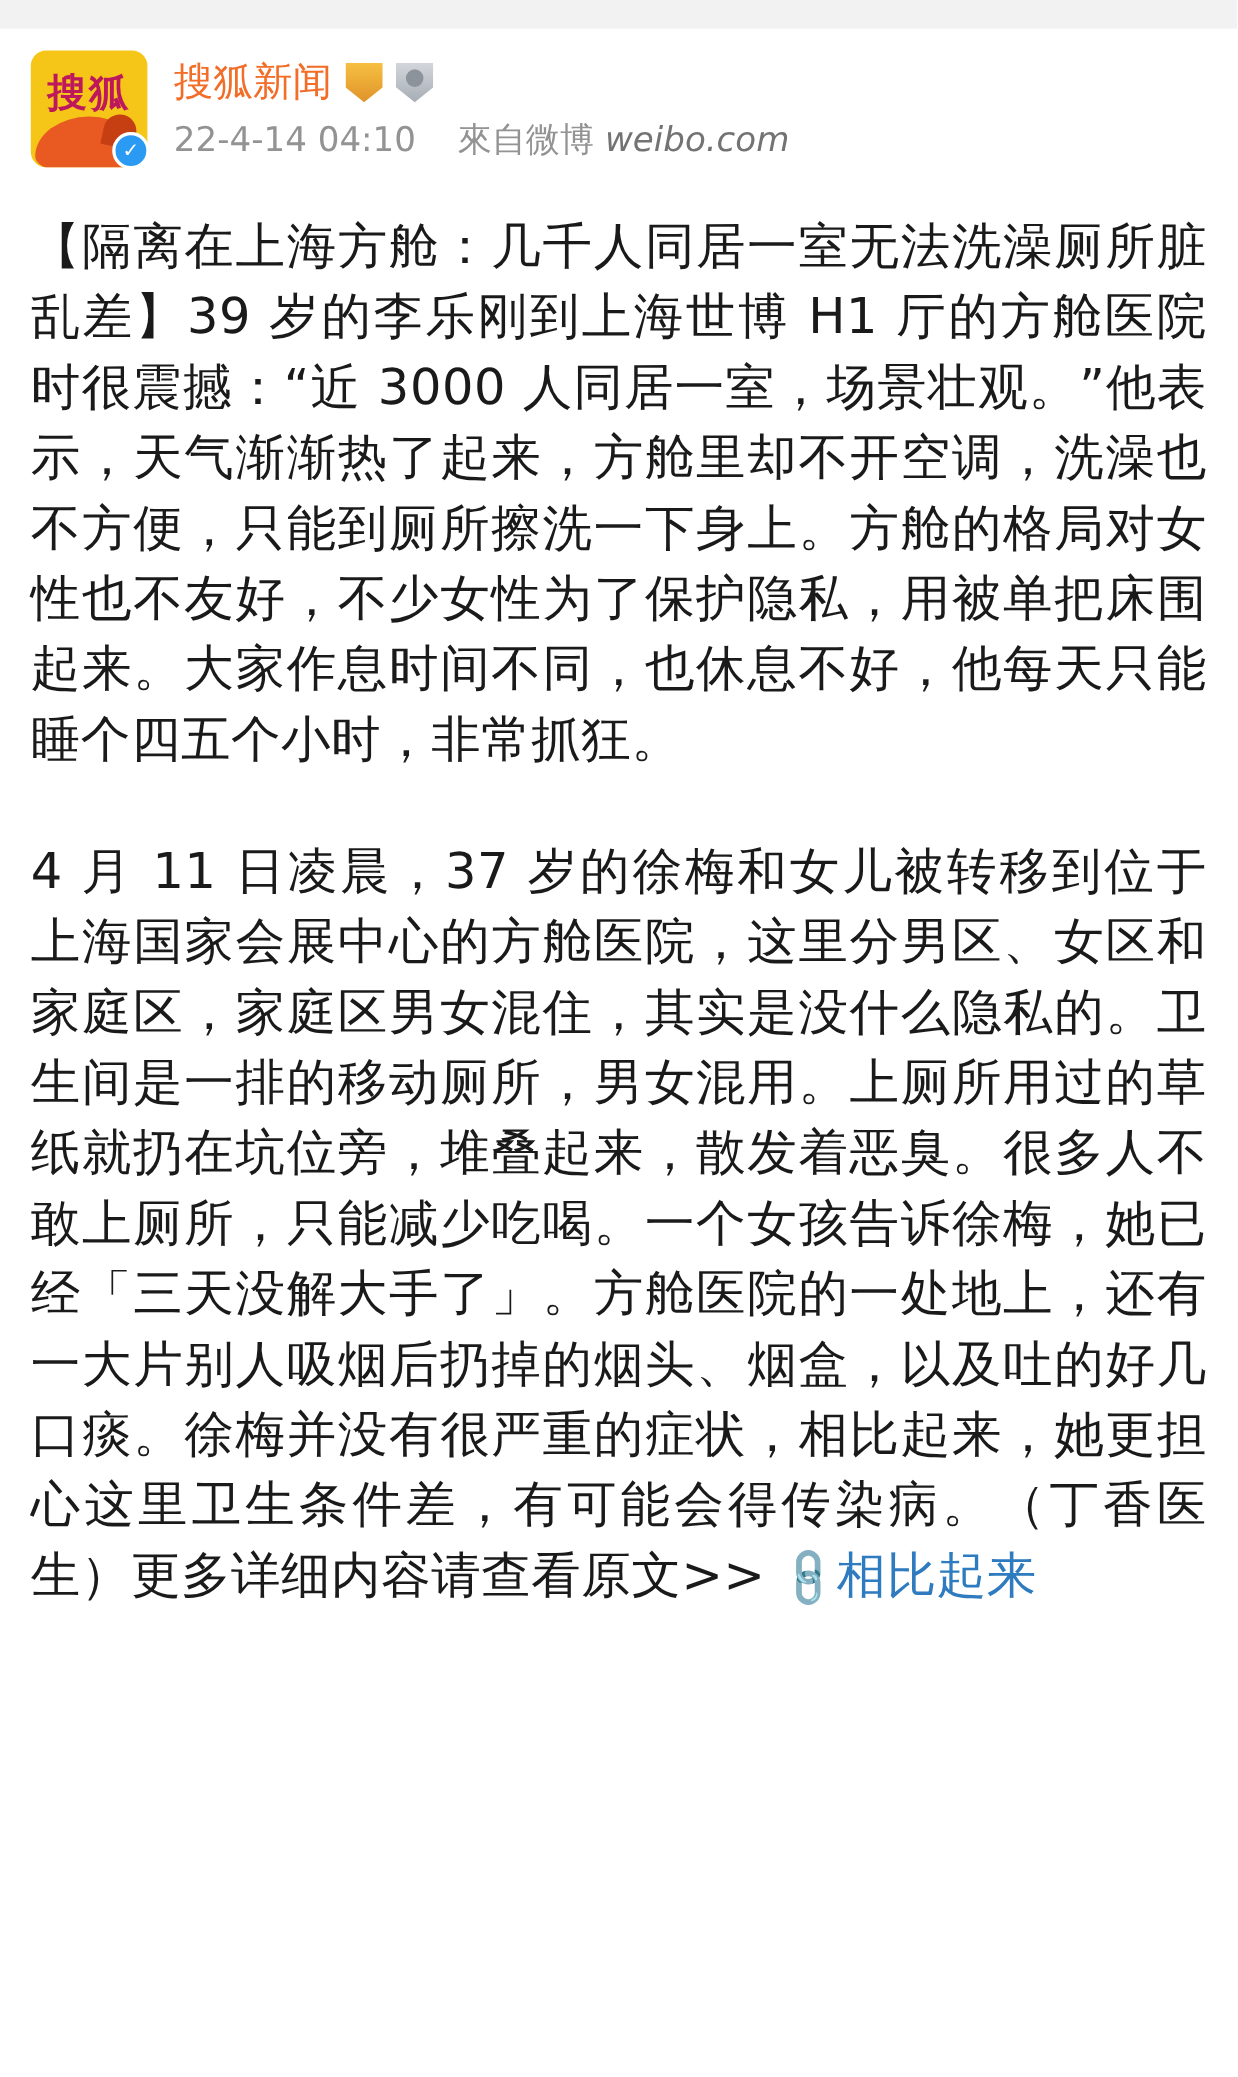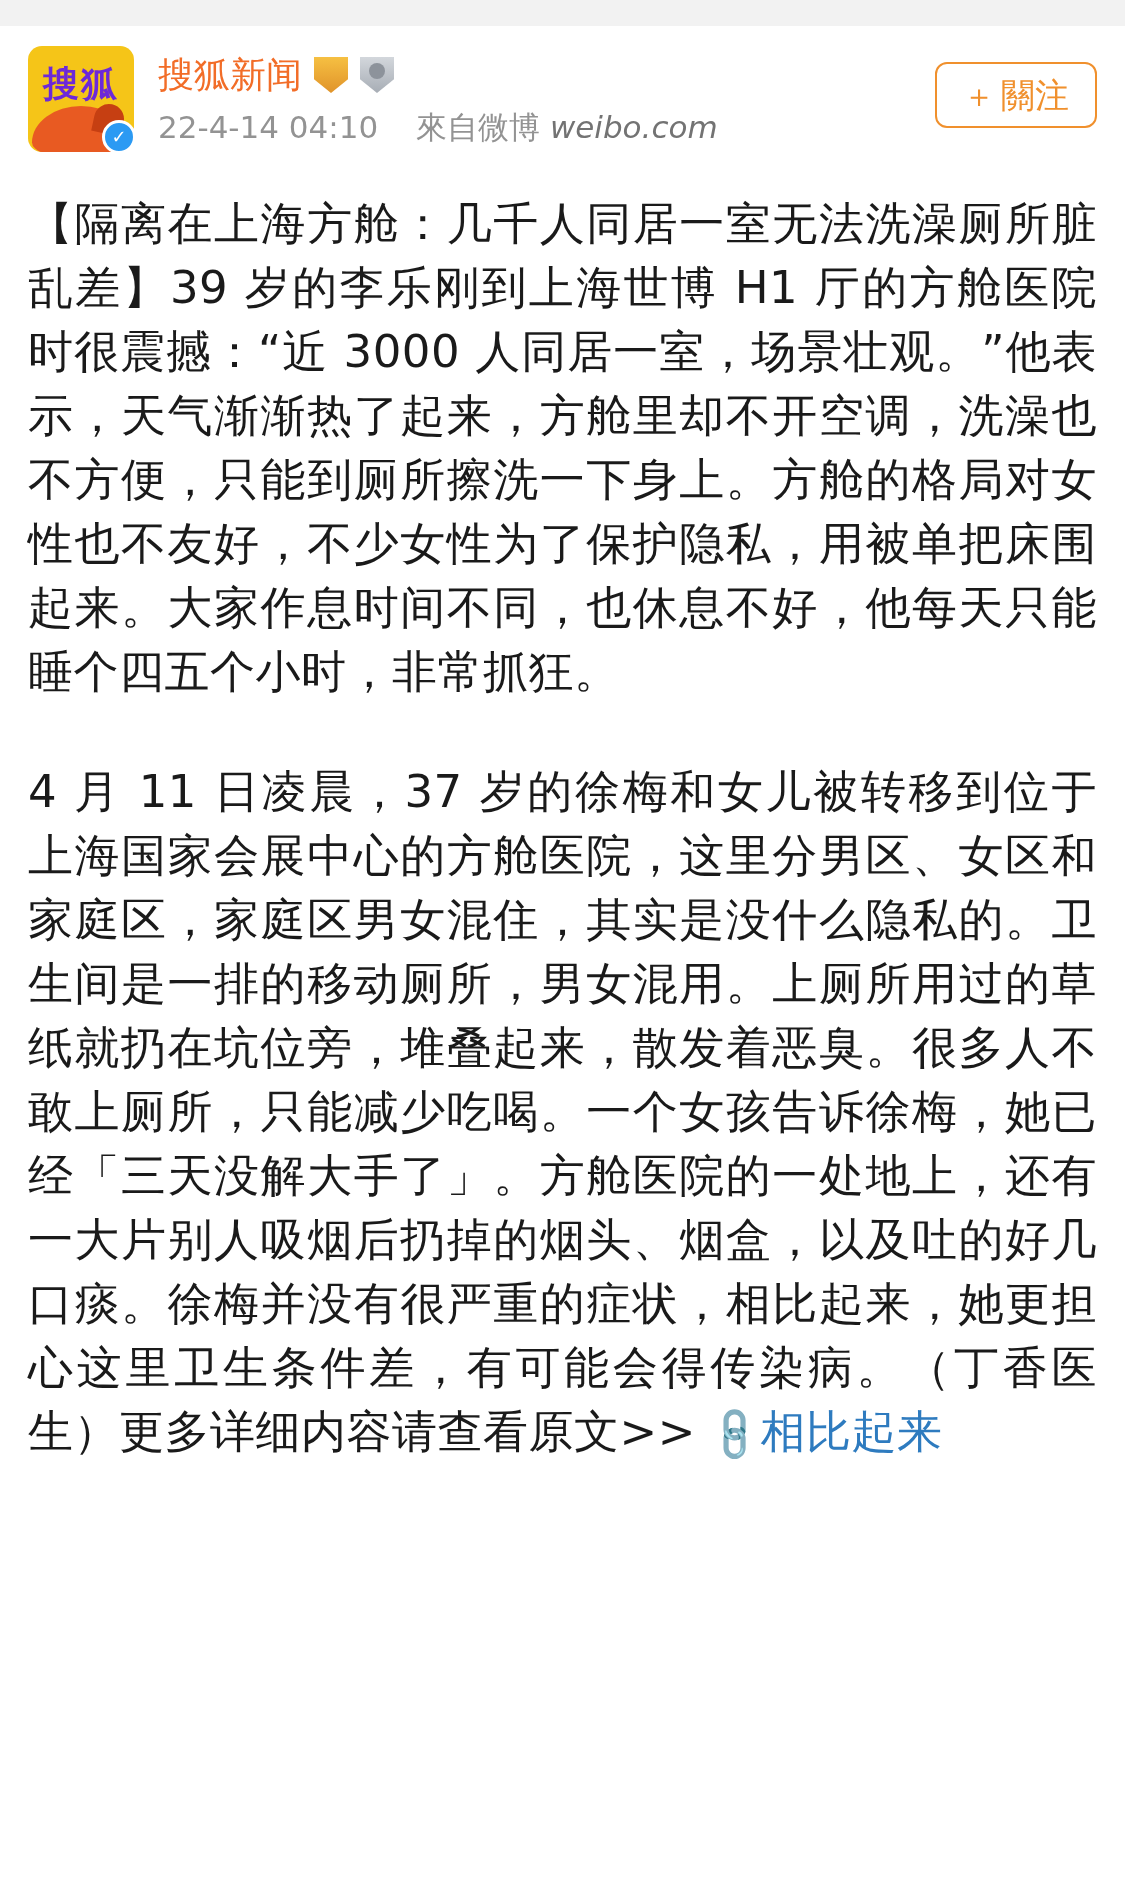--- a/index.html
+++ b/index.html
@@ -49,21 +49,21 @@
     display: block;
   }
   .avatar .sohu-text {
     position: absolute;
     top: 14px;
     left: 0;
     width: 106px;
     text-align: center;
     font-size: 36px;
     font-weight: 700;
-    color: #6d28d9;
+    color: #be185d;
     letter-spacing: 2px;
     font-family: "DejaVu Sans", "Liberation Sans", sans-serif;
   }
   .avatar .fox {
     position: absolute;
     bottom: -6px;
     left: 4px;
     width: 98px;
     height: 52px;
     background: #e85a22;
@@ -226,23 +226,20 @@
         <span class="medal medal-1"></span>
         <span class="medal medal-2"></span>
       </div>
       <div class="meta-row">
         <span>22-4-14 04:10</span>
         <span class="src">來自微博</span>
         <span class="domain">weibo.com</span>
       </div>
     </div>
 
-    <div class="follow-btn">
-      <span class="plus">＋</span><span>關注</span>
-    </div>
   </div>
 
   <div class="post-body">
     <p class="para">【隔离在上海方舱：几千人同居一室无法洗澡厕所脏乱差】39 岁的李乐刚到上海世博 H1 厅的方舱医院时很震撼：“近 3000 人同居一室，场景壮观。”他表示，天气渐渐热了起来，方舱里却不开空调，洗澡也不方便，只能到厕所擦洗一下身上。方舱的格局对女性也不友好，不少女性为了保护隐私，用被单把床围起来。大家作息时间不同，也休息不好，他每天只能睡个四五个小时，非常抓狂。</p>
     <p class="para"><span>4 月 11 日凌晨，37 岁的徐梅和女儿被转移到位于上海国家会展中心的方舱医院，这里分男区、女区和家庭区，家庭区男女混住，其实是没什么隐私的。卫生间是一排的移动厕所，男女混用。上厕所用过的草纸就扔在坑位旁，堆叠起来，散发着恶臭。很多人不敢上厕所，只能减少吃喝。一个女孩告诉徐梅，她已经「三天没解大手了」。方舱医院的一处地上，还有一大片别人吸烟后扔掉的烟头、烟盒，以及吐的好几口痰。徐梅并没有很严重的症状，相比起来，她更担心这里卫生条件差，有可能会得传染病。（丁香医生）更多详细内容请查看原文&gt;&gt; </span><a class="link" href="#"><span class="link-icon">🔗</span><span>相比起来</span></a></p>
   </div>
 
 </div>
 
 </body></html>

